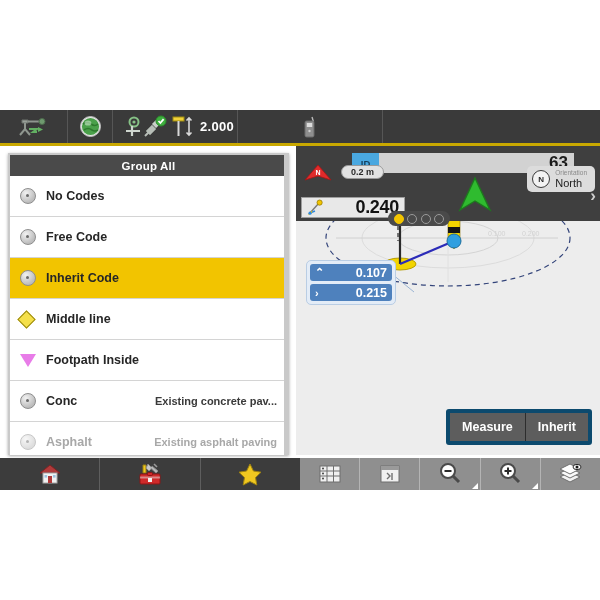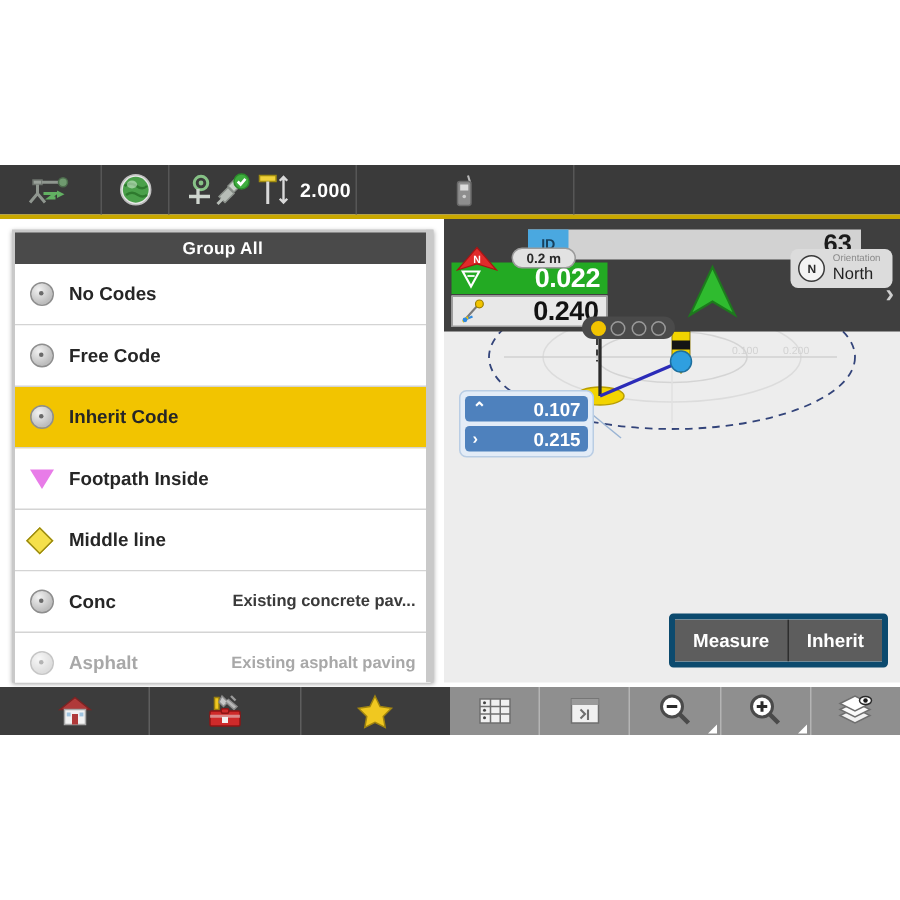--- a/index.html
+++ b/index.html
@@ -311,31 +311,31 @@
       <div class="list-row sel">
         <span class="row-icon">
             <span class="ico-radio"></span>
           </span>
         <span class="row-label">Inherit Code</span>
         <span class="row-desc"></span>
       </div>
 
       <div class="list-row">
         <span class="row-icon">
+            <span class="ico-diamond"></span>
+          </span>
+        <span class="row-label">Middle line</span>
+        <span class="row-desc"></span>
+      </div>
+
+      <div class="list-row">
+        <span class="row-icon">
             <span class="ico-tri"></span>
           </span>
         <span class="row-label">Footpath Inside</span>
-        <span class="row-desc"></span>
-      </div>
-
-      <div class="list-row">
-        <span class="row-icon">
-            <span class="ico-diamond"></span>
-          </span>
-        <span class="row-label">Middle line</span>
         <span class="row-desc"></span>
       </div>
 
       <div class="list-row">
         <span class="row-icon">
             <span class="ico-radio"></span>
           </span>
         <span class="row-label">Conc</span>
         <span class="row-desc">Existing concrete pav...</span>
       </div>
@@ -388,29 +388,20 @@
       <path d="M96 128 L118 146" stroke="#9ab4d4" stroke-width="1" fill="none"></path>
     </svg>
 
     <div class="map-darkhdr"></div>
 
     <div class="idbar">
       <span class="idlab">ID</span>
       <span class="idval">63</span>
     </div>
 
-    <div class="vrow green">
-      <span class="vicon">
-        <svg width="16" height="16" viewBox="0 0 16 16">
-          <path d="M2.5 3 L13.5 3 L8 13 Z" fill="#23aa23" stroke="#ffffff" stroke-width="1.4"></path>
-          <path d="M5.6 6 L10.4 6" stroke="#ffffff" stroke-width="1.2"></path>
-        </svg>
-      </span>
-      <span class="vnum">0.022</span>
-    </div>
 
     <div class="vrow grey">
       <span class="vicon">
         <svg width="17" height="17" viewBox="0 0 17 17">
           <path d="M3 14 L12 4" stroke="#7a7a7a" stroke-width="1.4"></path>
           <circle cx="12.6" cy="3.6" r="2.6" fill="#f2c400" stroke="#9a7e00" stroke-width=".8"></circle>
           <path d="M3 14 L8 12" stroke="#2e8ae0" stroke-width="1.6"></path>
           <path d="M1.5 15.5 L5 12.5" stroke="#f2c400" stroke-width="1.6"></path>
           <circle cx="3" cy="14.2" r="1.6" fill="#2e8ae0"></circle>
         </svg>

